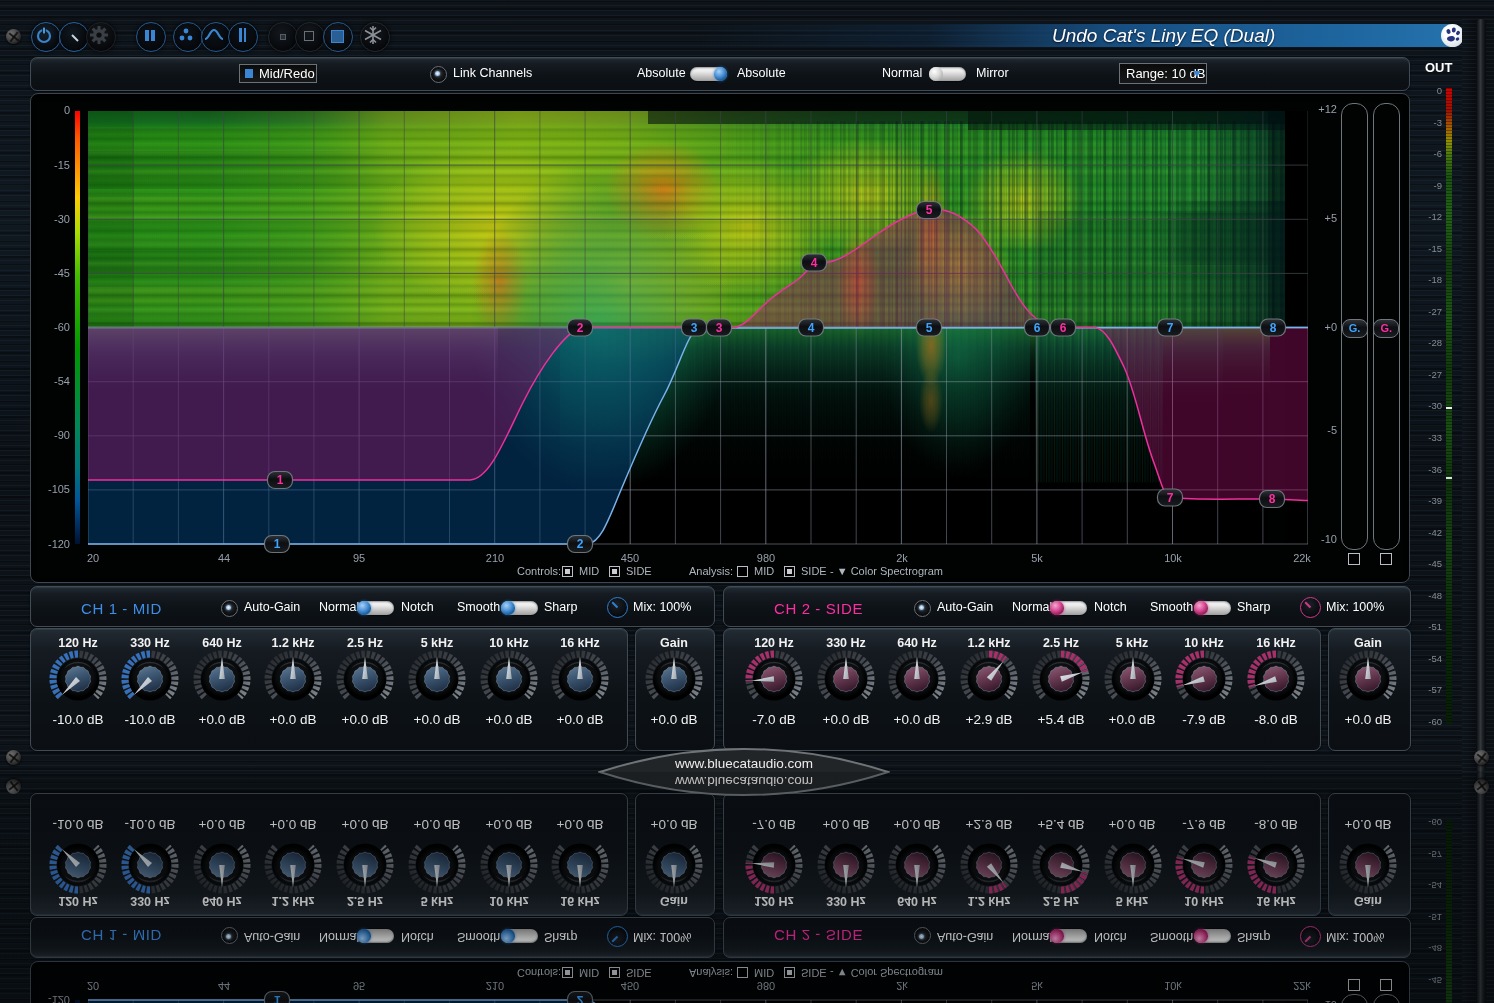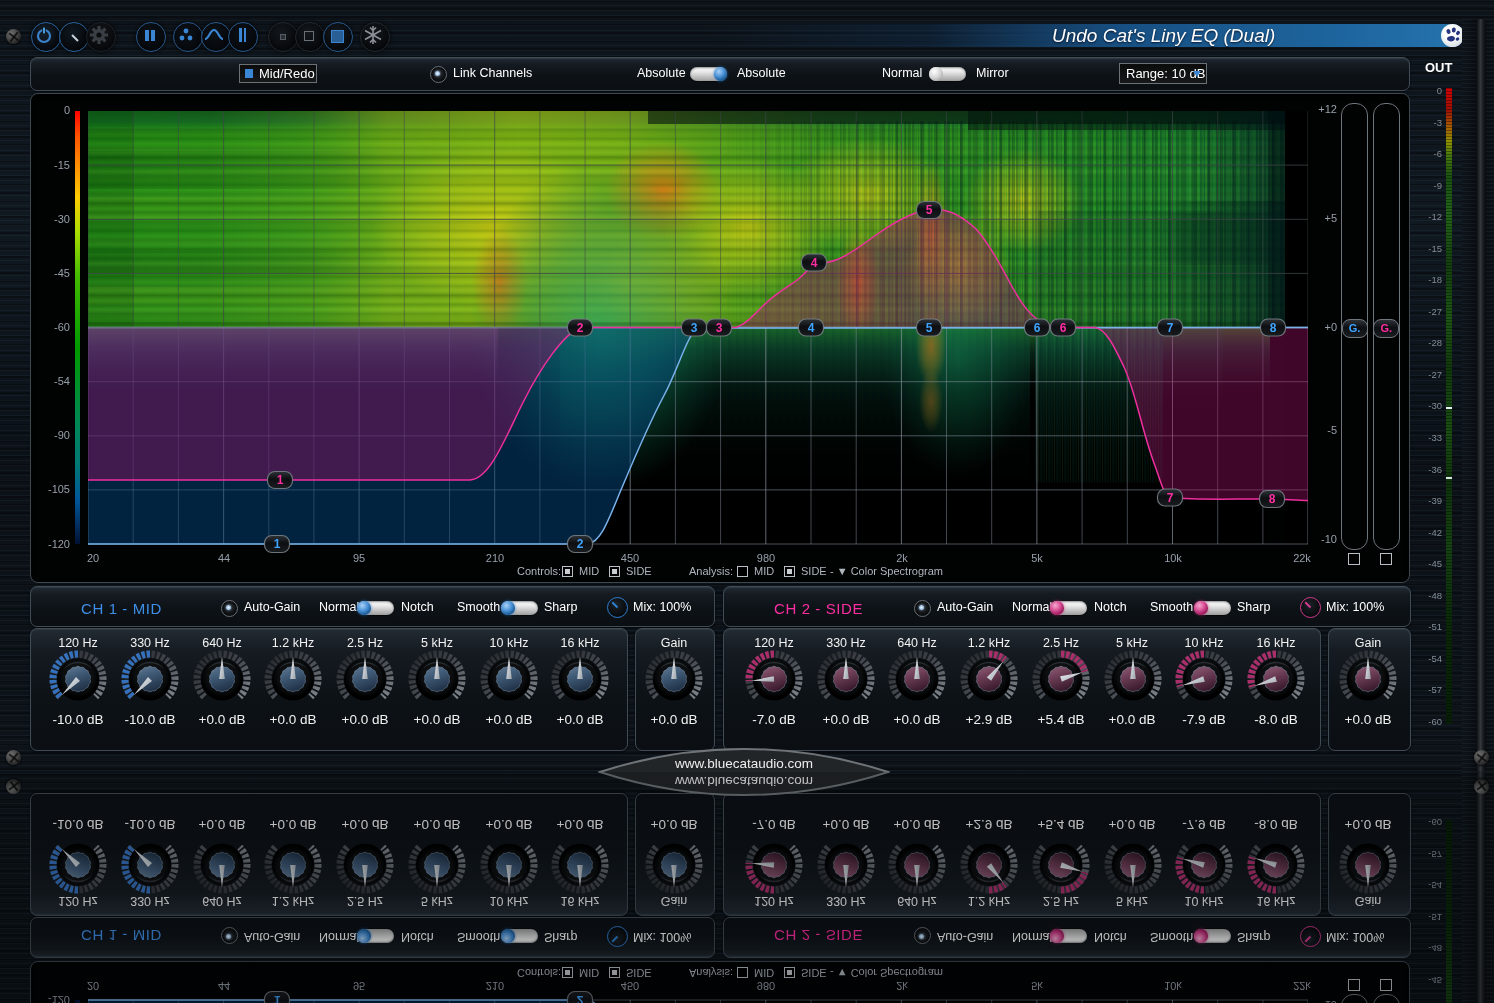--- a/index.html
+++ b/index.html
@@ -66,21 +66,21 @@
 
 .screw{position:absolute;width:15px;height:15px;border-radius:50%;
   background:radial-gradient(circle at 35% 30%,#6e6e6e 0%,#4a4a4a 40%,#232323 75%,#111 100%);
   box-shadow:0 1px 2px rgba(0,0,0,0.8);}
 .screw::before,.screw::after{content:"";position:absolute;left:1.5px;top:6.6px;width:12px;height:1.8px;background:rgba(10,10,10,0.8);}
 .screw::before{transform:rotate(38deg);}
 .screw::after{transform:rotate(-52deg);}
 
 .chname{position:absolute;font-size:15px;letter-spacing:0.6px;}
 .kval{position:absolute;color:#f2f2f2;font-size:13.5px;text-align:center;width:72px;}
-.klab{position:absolute;color:#f2f2f2;font-size:12.5px;text-align:center;width:72px;}
+.klab{position:absolute;color:#f2f2f2;font-size:12.5px;text-align:center;width:72px;font-weight:bold;}
 .btnbox{position:absolute;background:linear-gradient(180deg,#0b0b0b,#161819);border:1px solid #6a7278;color:#fff;}
 </style></head><body>
 <div id="stage">
     <div class="main">
       <div class="tbtn" style="left:31px;top:22px;width:28px;height:28px;background:radial-gradient(circle at 45% 35%,#15202c 0%,#05070a 75%);border:1.8px solid #28619c;box-shadow:0 0 4px rgba(0,0,0,0.8);">
         <svg width="28" height="28" viewBox="0 0 28 28" style="position:absolute;left:-2px;top:-2px">
           <circle cx="14" cy="15" r="6" fill="none" stroke="#3b82c8" stroke-width="2.2"></circle>
           <line x1="14" y1="6" x2="14" y2="13" stroke="#05070a" stroke-width="3.4"></line>
           <line x1="14" y1="6.5" x2="14" y2="12.5" stroke="#4a9ada" stroke-width="2.2"></line>
         </svg>

